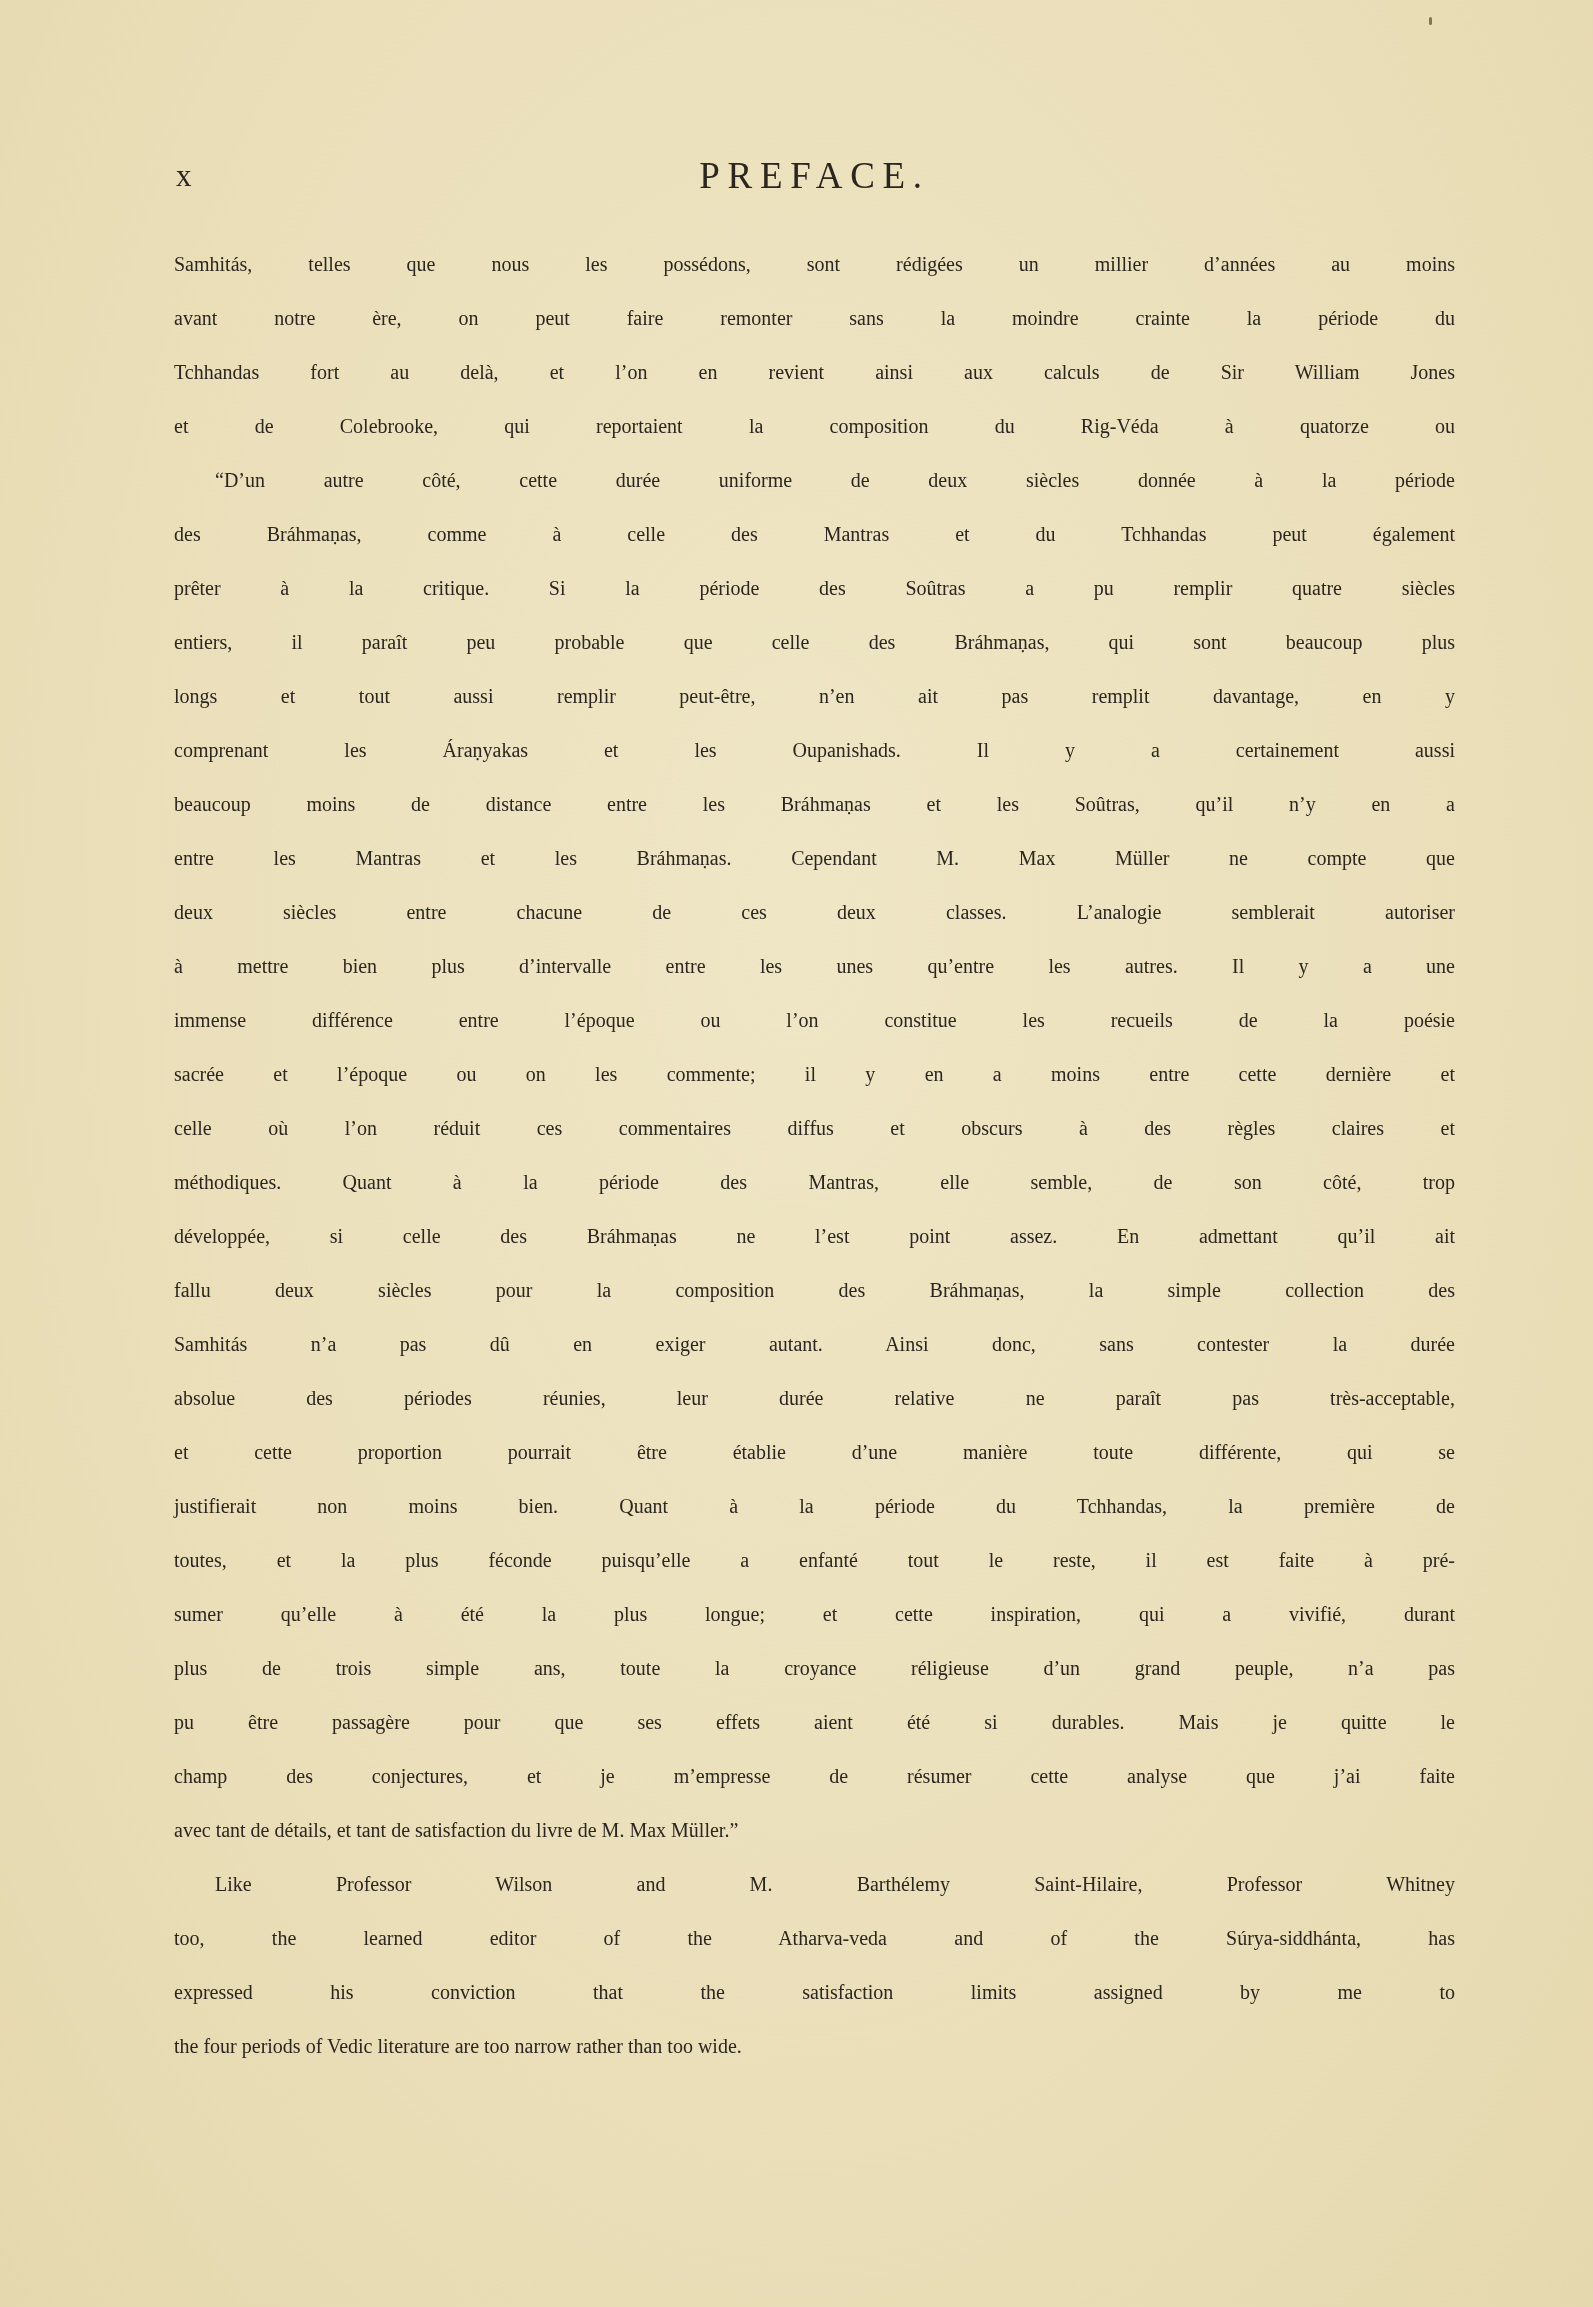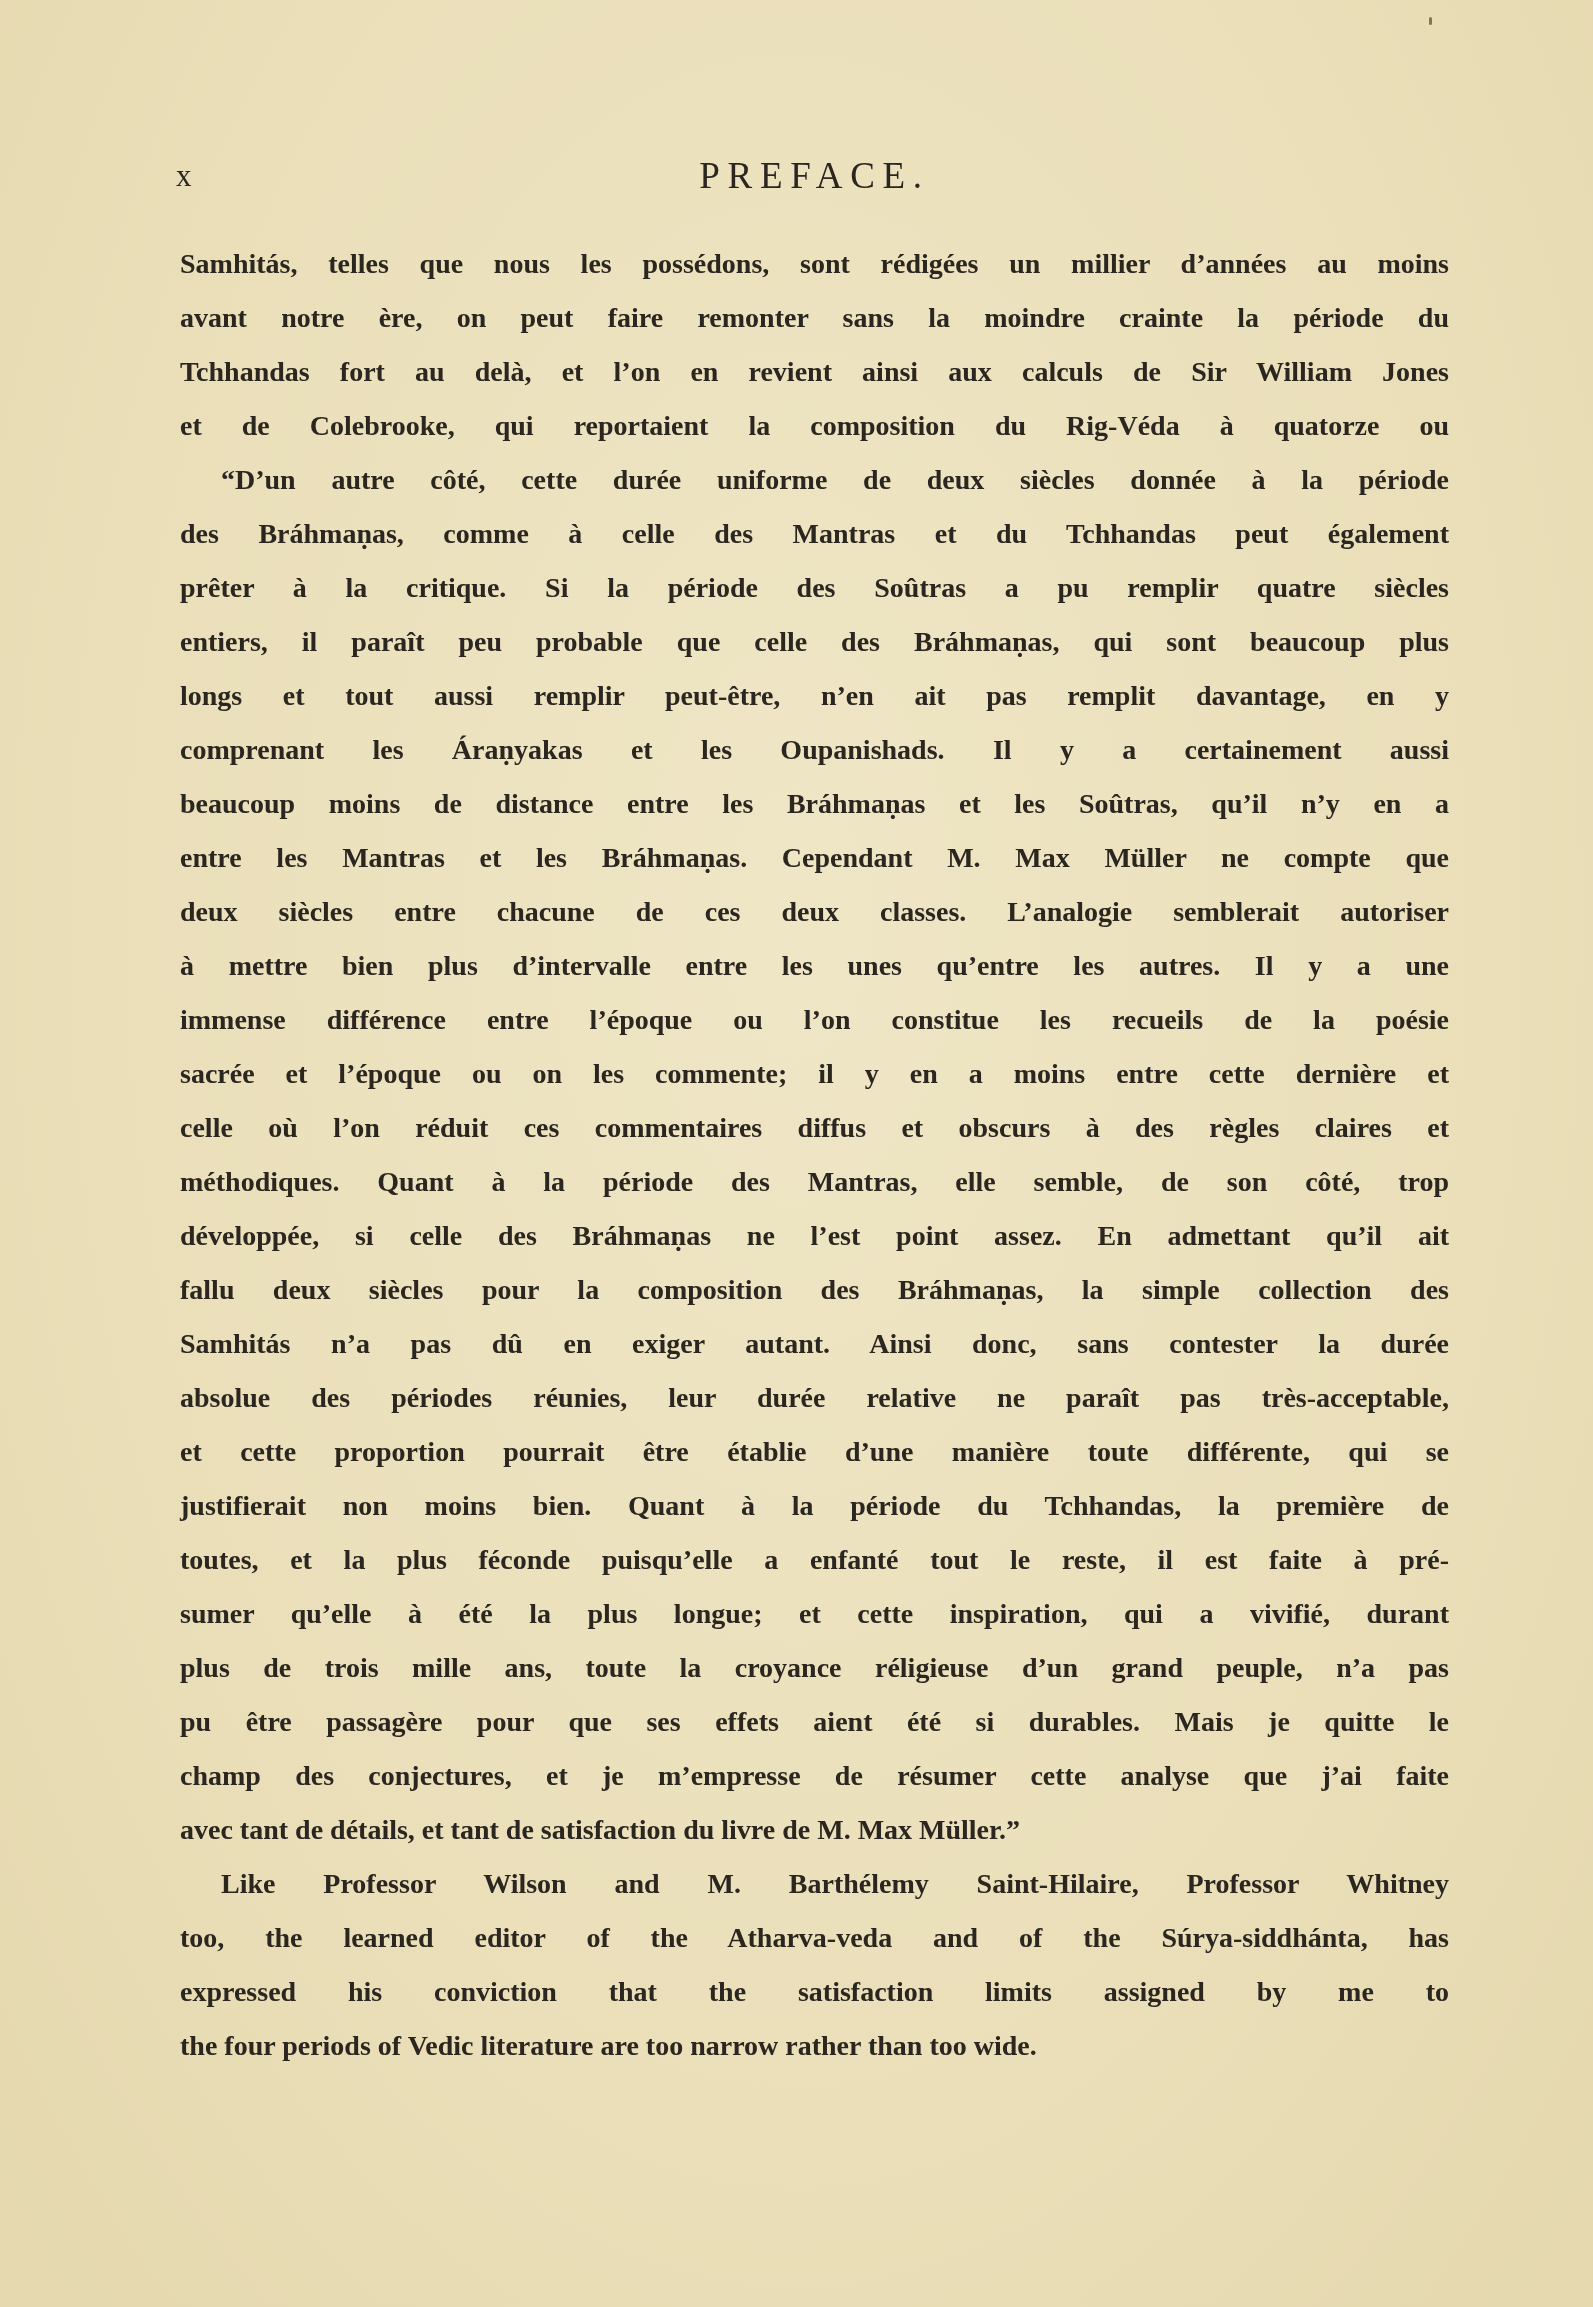--- a/index.html
+++ b/index.html
@@ -38,26 +38,25 @@
       position: absolute;
       left: 0;
       right: 0;
       text-align: center;
       top: 0;
       font-size: 37px;
       letter-spacing: 7.7px;
       transform: scaleY(1.05);
     }
     .body-text {
-      font-size: 28px;
+      font-size: 20px;
       line-height: 54px;
       text-align: justify;
       text-align-last: justify;
-      margin: 10px;
-      font-weight: bold;
+      margin: 4px;
     }
     .line {
       display: block;
       text-align: justify;
       text-align-last: justify;
       white-space: nowrap;
       height: 54px;
     }
     .line.last {
       text-align-last: left;
@@ -110,21 +109,21 @@
         <span class="line">celle où l’on réduit ces commentaires diffus et obscurs à des règles claires et</span>
         <span class="line">méthodiques.  Quant à la période des Mantras, elle semble, de son côté, trop</span>
         <span class="line">développée, si celle des Bráhmaṇas ne l’est point assez.  En admettant qu’il ait</span>
         <span class="line">fallu deux siècles pour la composition des Bráhmaṇas, la simple collection des</span>
         <span class="line">Samhitás n’a pas dû en exiger autant.  Ainsi donc, sans contester la durée</span>
         <span class="line">absolue des périodes réunies, leur durée relative ne paraît pas très-acceptable,</span>
         <span class="line">et cette proportion pourrait être établie d’une manière toute différente, qui se</span>
         <span class="line">justifierait non moins bien.  Quant à la période du Tchhandas, la première de</span>
         <span class="line">toutes, et la plus féconde puisqu’elle a enfanté tout le reste, il est faite à pré-</span>
         <span class="line">sumer qu’elle à été la plus longue; et cette inspiration, qui a vivifié, durant</span>
-        <span class="line">plus de trois mille ans, toute la croyance réligieuse d’un grand peuple, n’a pas</span>
+        <span class="line">plus de trois simple ans, toute la croyance réligieuse d’un grand peuple, n’a pas</span>
         <span class="line">pu être passagère pour que ses effets aient été si durables.  Mais je quitte le</span>
         <span class="line">champ des conjectures, et je m’empresse de résumer cette analyse que j’ai faite</span>
         <span class="line last">avec tant de détails, et tant de satisfaction du livre de M. Max Müller.”</span>
       </div>
       <div>
         <span class="line indent">Like Professor Wilson and M. Barthélemy Saint-Hilaire, Professor Whitney</span>
         <span class="line">too, the learned editor of the Atharva-veda and of the Súrya-siddhánta, has</span>
         <span class="line">expressed his conviction that the satisfaction limits assigned by me to</span>
         <span class="line last">the four periods of Vedic literature are too narrow rather than too wide.</span>
       </div>

